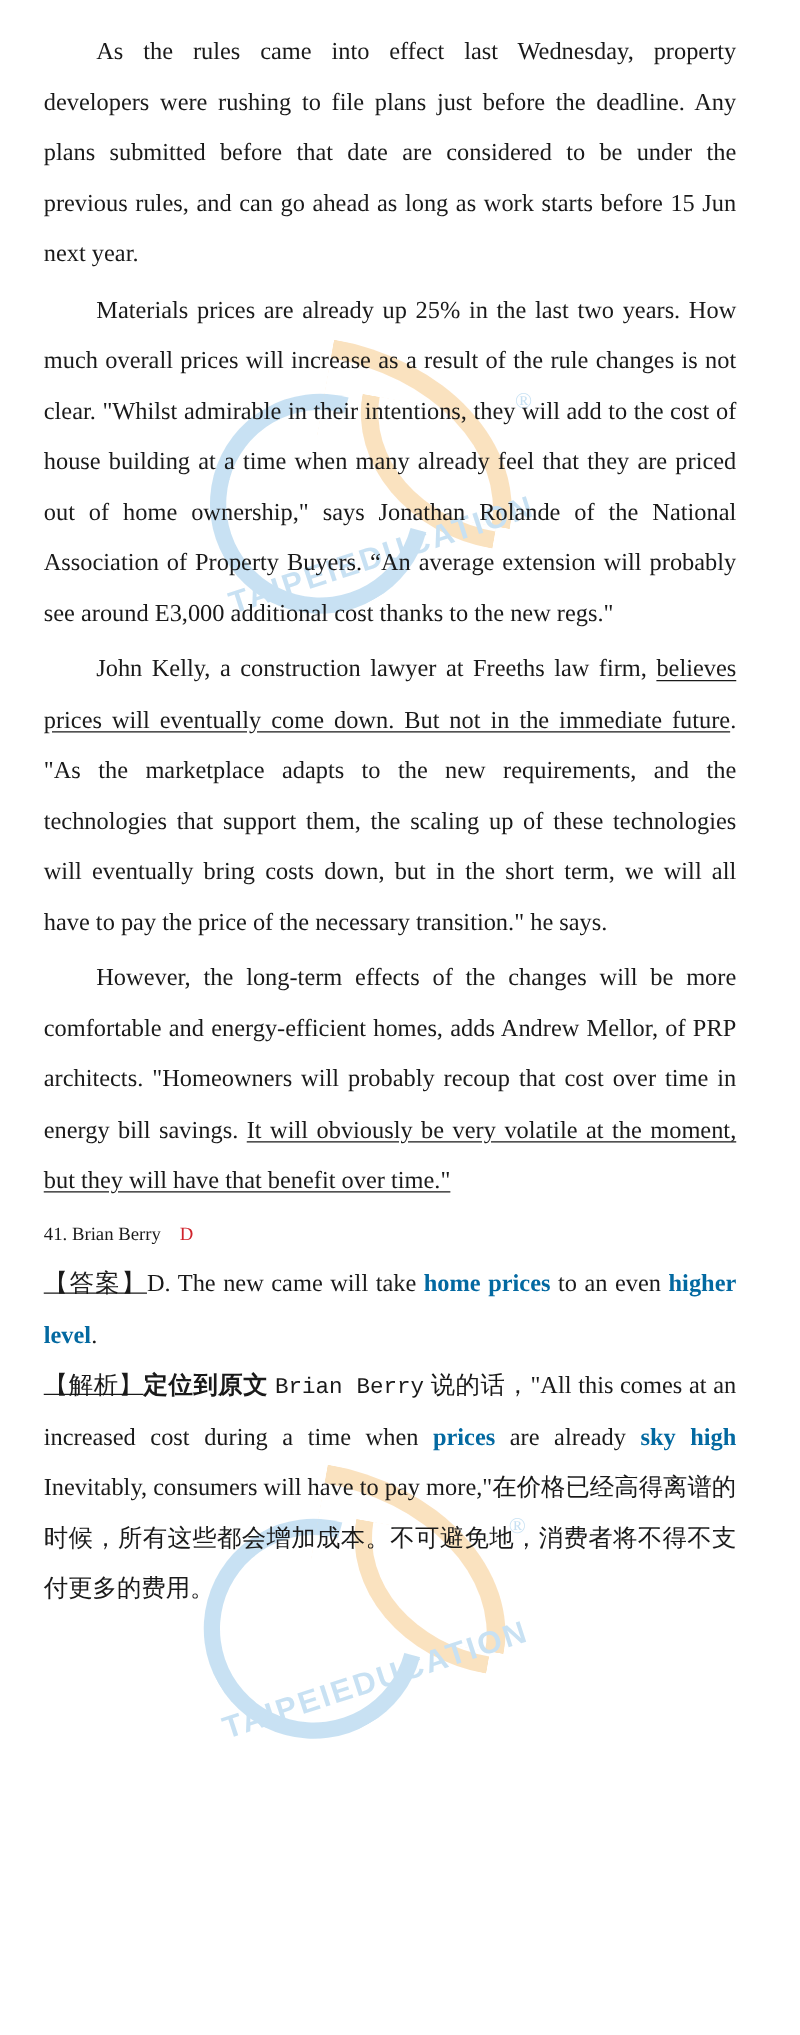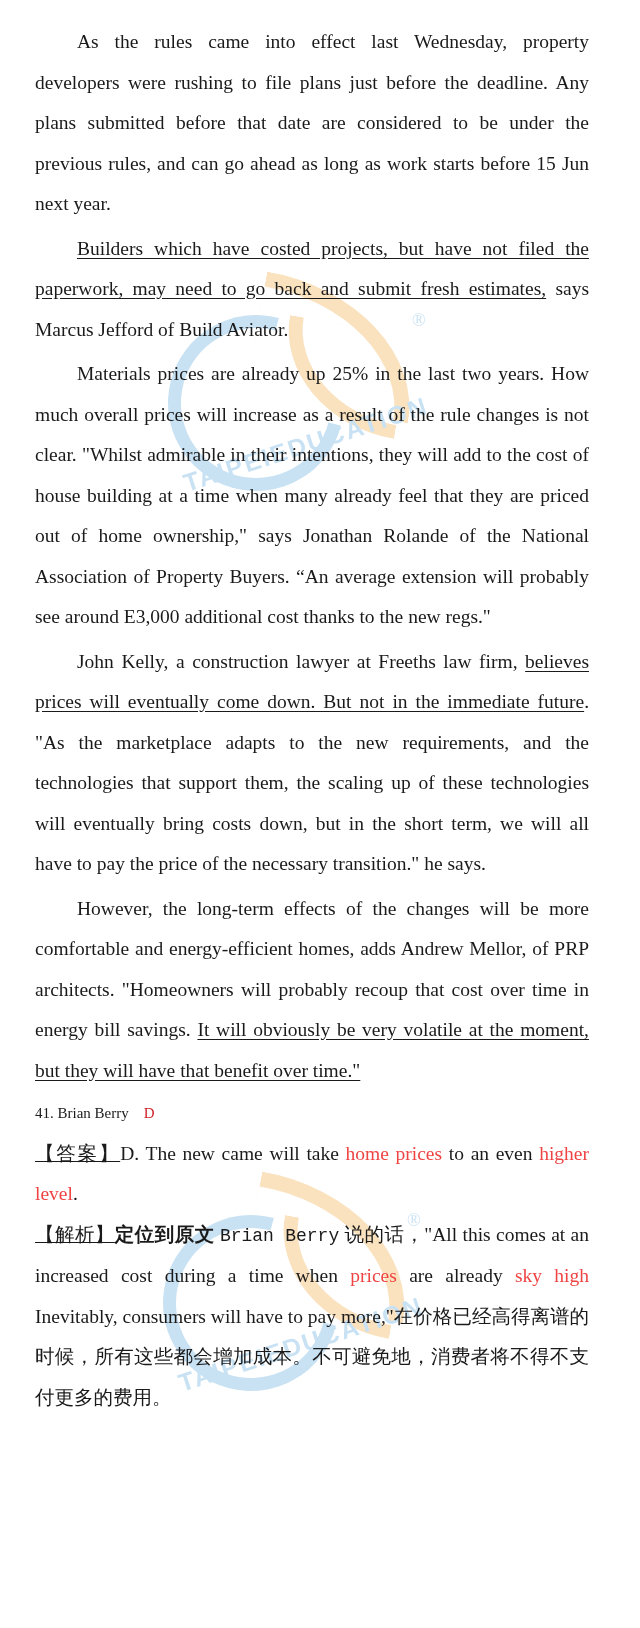--- a/index.html
+++ b/index.html
@@ -106,21 +106,21 @@
     line-height: 40.5px;
     text-align: justify;
     text-justify: inter-word;
     text-indent: 42px;
     color: #1a1a1a;
   }
   p.para.noindent { text-indent: 0; }
   p.gap { margin-top: 4px; }
 
   .u { text-decoration: underline; text-underline-offset: 3px; }
-  .blue { color: #ef4444; }
+  .blue { color: #0369a1; font-weight: bold; }
   .red { color: #d0232b; }
   .qline {
     font-size: 15px;
     line-height: 40.5px;
     margin: 2px 0 0 0;
     text-indent: 0;
   }
   .ans-label { font-family: "Liberation Serif", serif; text-decoration: underline; }
   .cn { font-family: "Liberation Serif", serif; font-weight: bold; }
   .mono-name { font-family: "Liberation Mono", monospace; font-size: 18px; }
@@ -146,23 +146,20 @@
       <div class="wm-text">TAIPEIEDUCATION</div>
     </div>
   </div>
 
   <div class="content">
 
     <p class="para">
       <span>As the rules came into effect last Wednesday, property developers were rushing to file plans just before the deadline. Any plans submitted before that date are considered to be under the previous rules, and can go ahead as long as work starts before 15 Jun next year.</span>
     </p>
 
-    <p class="para gap">
-      <span class="u">Builders which have costed projects, but have not filed the paperwork, may need to go back and submit fresh estimates,</span><span> says Marcus Jefford of Build Aviator.</span>
-    </p>
 
     <p class="para gap">
       <span>Materials prices are already up 25% in the last two years. How much overall prices will increase as a result of the rule changes is not clear. "Whilst admirable in their intentions, they will add to the cost of house building at a time when many already feel that they are priced out of home ownership," says Jonathan Rolande of the National Association of Property Buyers. “An average extension will probably see around E3,000 additional cost thanks to the new regs."</span>
     </p>
 
     <p class="para gap">
       <span>John Kelly, a construction lawyer at Freeths law firm, </span><span class="u">believes prices will eventually come down. But not in the immediate future</span><span>. "As the marketplace adapts to the new requirements, and the technologies that support them, the scaling up of these technologies will eventually bring costs down, but in the short term, we will all have to pay the price of the necessary transition." he says.</span>
     </p>
 
     <p class="para gap">

